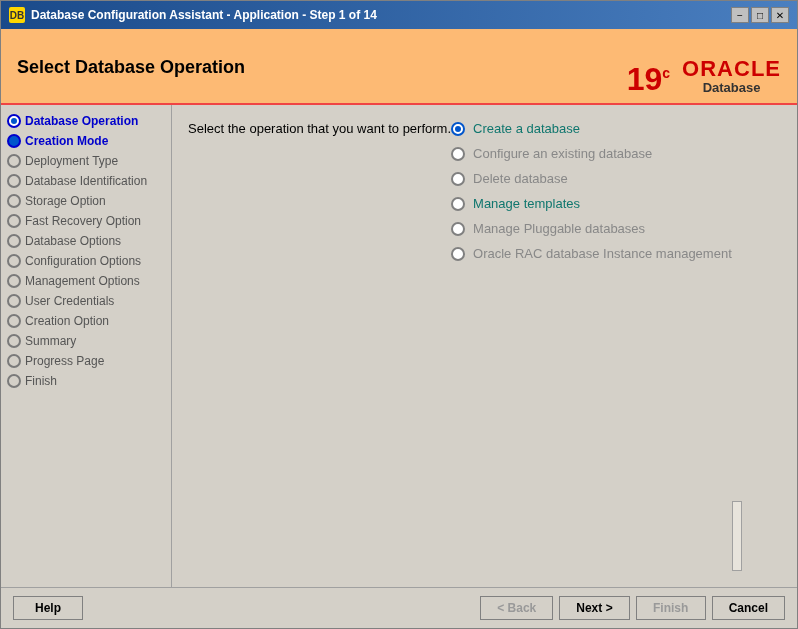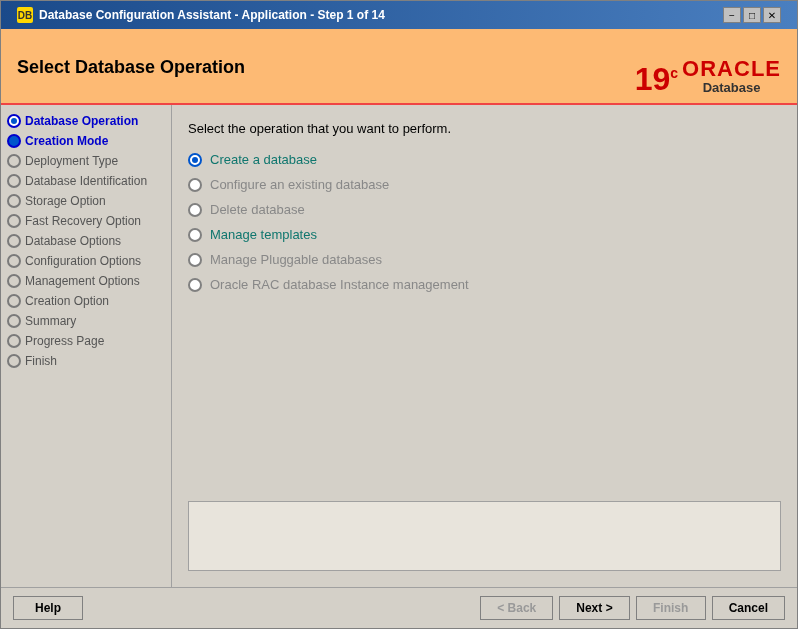--- a/index.html
+++ b/index.html
@@ -15,21 +15,21 @@
       width: 798px;
       height: 629px;
       background: #d4d0c8;
       border: 1px solid #808080;
       display: flex;
       flex-direction: column;
     }
     .title-bar {
       background: linear-gradient(to right, #1a4a8a, #4a7fc0);
       color: white;
-      padding: 4px 16px;
+      padding: 4px 8px;
       display: flex;
       align-items: center;
       justify-content: space-between;
       height: 28px;
       flex-shrink: 0;
     }
     .title-bar-left {
       display: flex;
       align-items: center;
       gap: 6px;
@@ -76,21 +76,21 @@
       flex-shrink: 0;
     }
     .page-title {
       font-size: 18px;
       font-weight: bold;
       color: #000;
     }
     .oracle-logo {
       display: flex;
       align-items: flex-end;
-      gap: 4px;
+      gap: 12px;
     }
     .oracle-version {
       font-size: 32px;
       font-weight: bold;
       color: #cc0000;
       line-height: 1;
     }
     .oracle-version sup {
       font-size: 14px;
       vertical-align: super;
@@ -165,21 +165,21 @@
       content: '';
       width: 6px;
       height: 6px;
       border-radius: 50%;
       background: #0055cc;
       position: absolute;
     }
     .right-panel {
       flex: 1;
       display: flex;
-      flex-direction: column;
+      flex-direction: row;
       padding: 16px;
       background: #d4d0c8;
     }
     .instruction-text {
       font-size: 13px;
       color: #000;
       margin-bottom: 16px;
     }
     .radio-group {
       display: flex;
@@ -325,20 +325,24 @@
         <div class="sidebar-item">
           <div class="step-circle"></div>
           <span class="item-label">Configuration Options</span>
         </div>
         <div class="sidebar-item">
           <div class="step-circle"></div>
           <span class="item-label">Management Options</span>
         </div>
         <div class="sidebar-item">
           <div class="step-circle"></div>
+          <span class="item-label">User Credentials</span>
+        </div>
+        <div class="sidebar-item">
+          <div class="step-circle"></div>
           <span class="item-label">Creation Option</span>
         </div>
         <div class="sidebar-item">
           <div class="step-circle"></div>
           <span class="item-label">Summary</span>
         </div>
         <div class="sidebar-item">
           <div class="step-circle"></div>
           <span class="item-label">Progress Page</span>
         </div>

